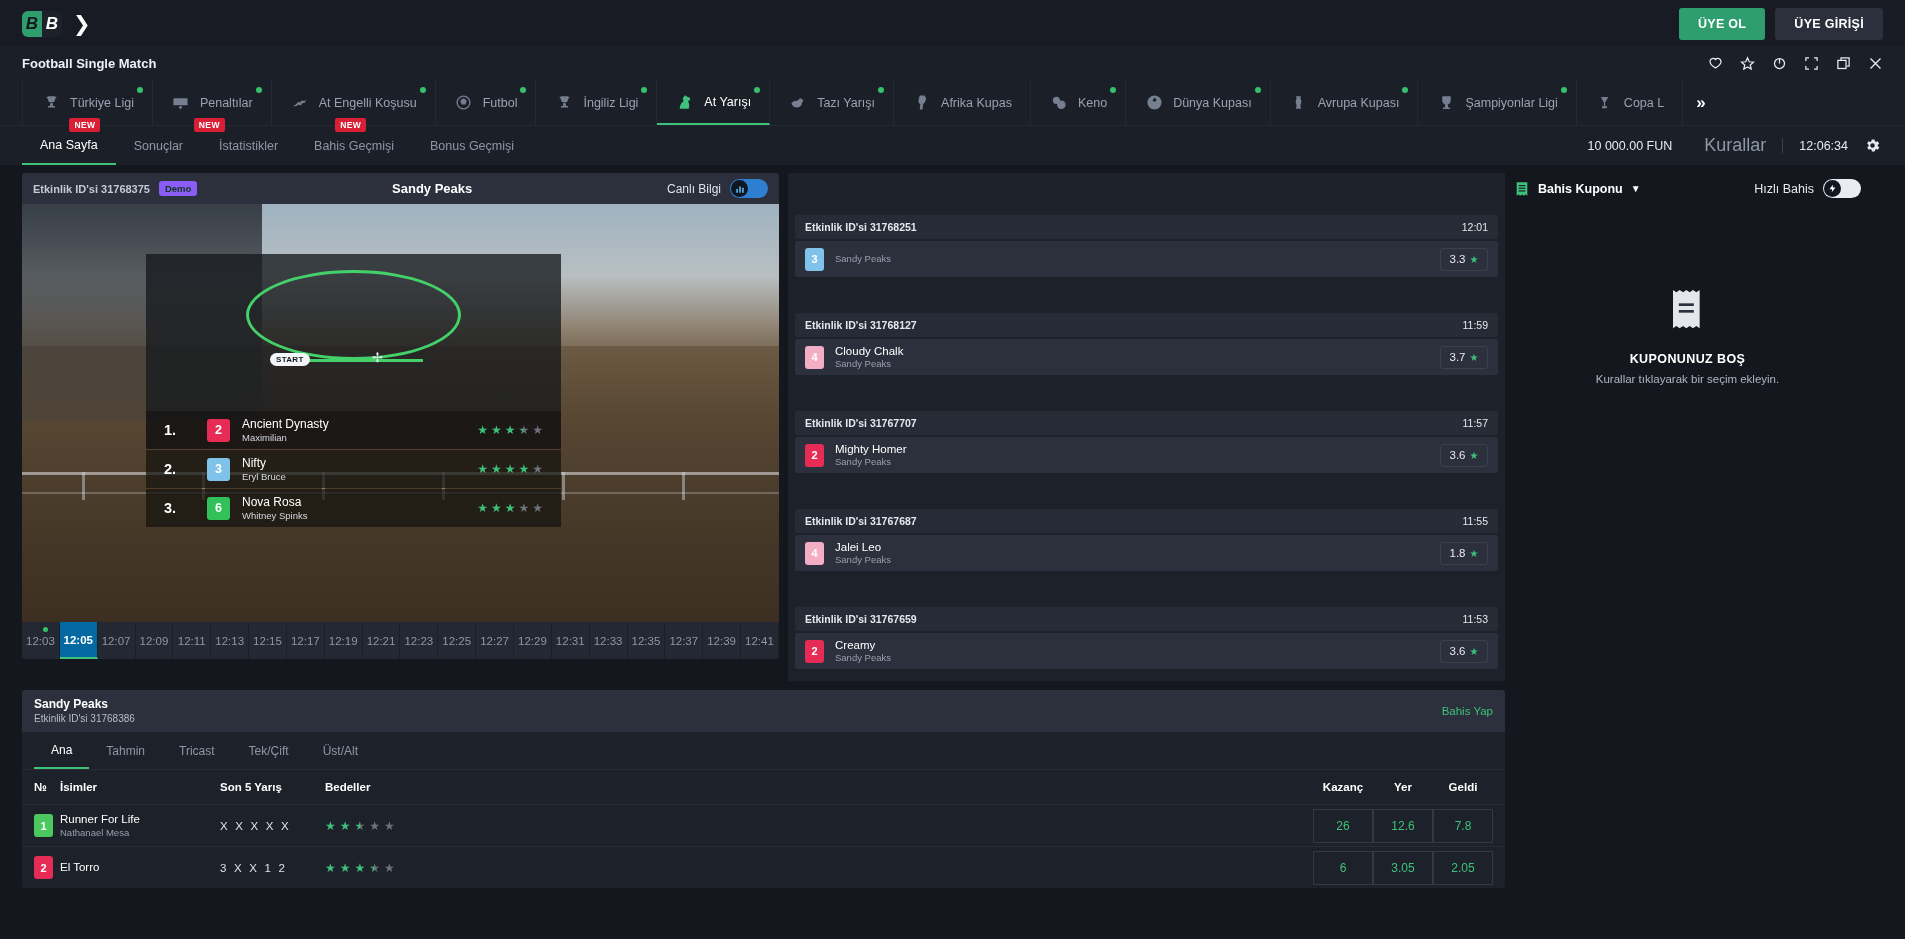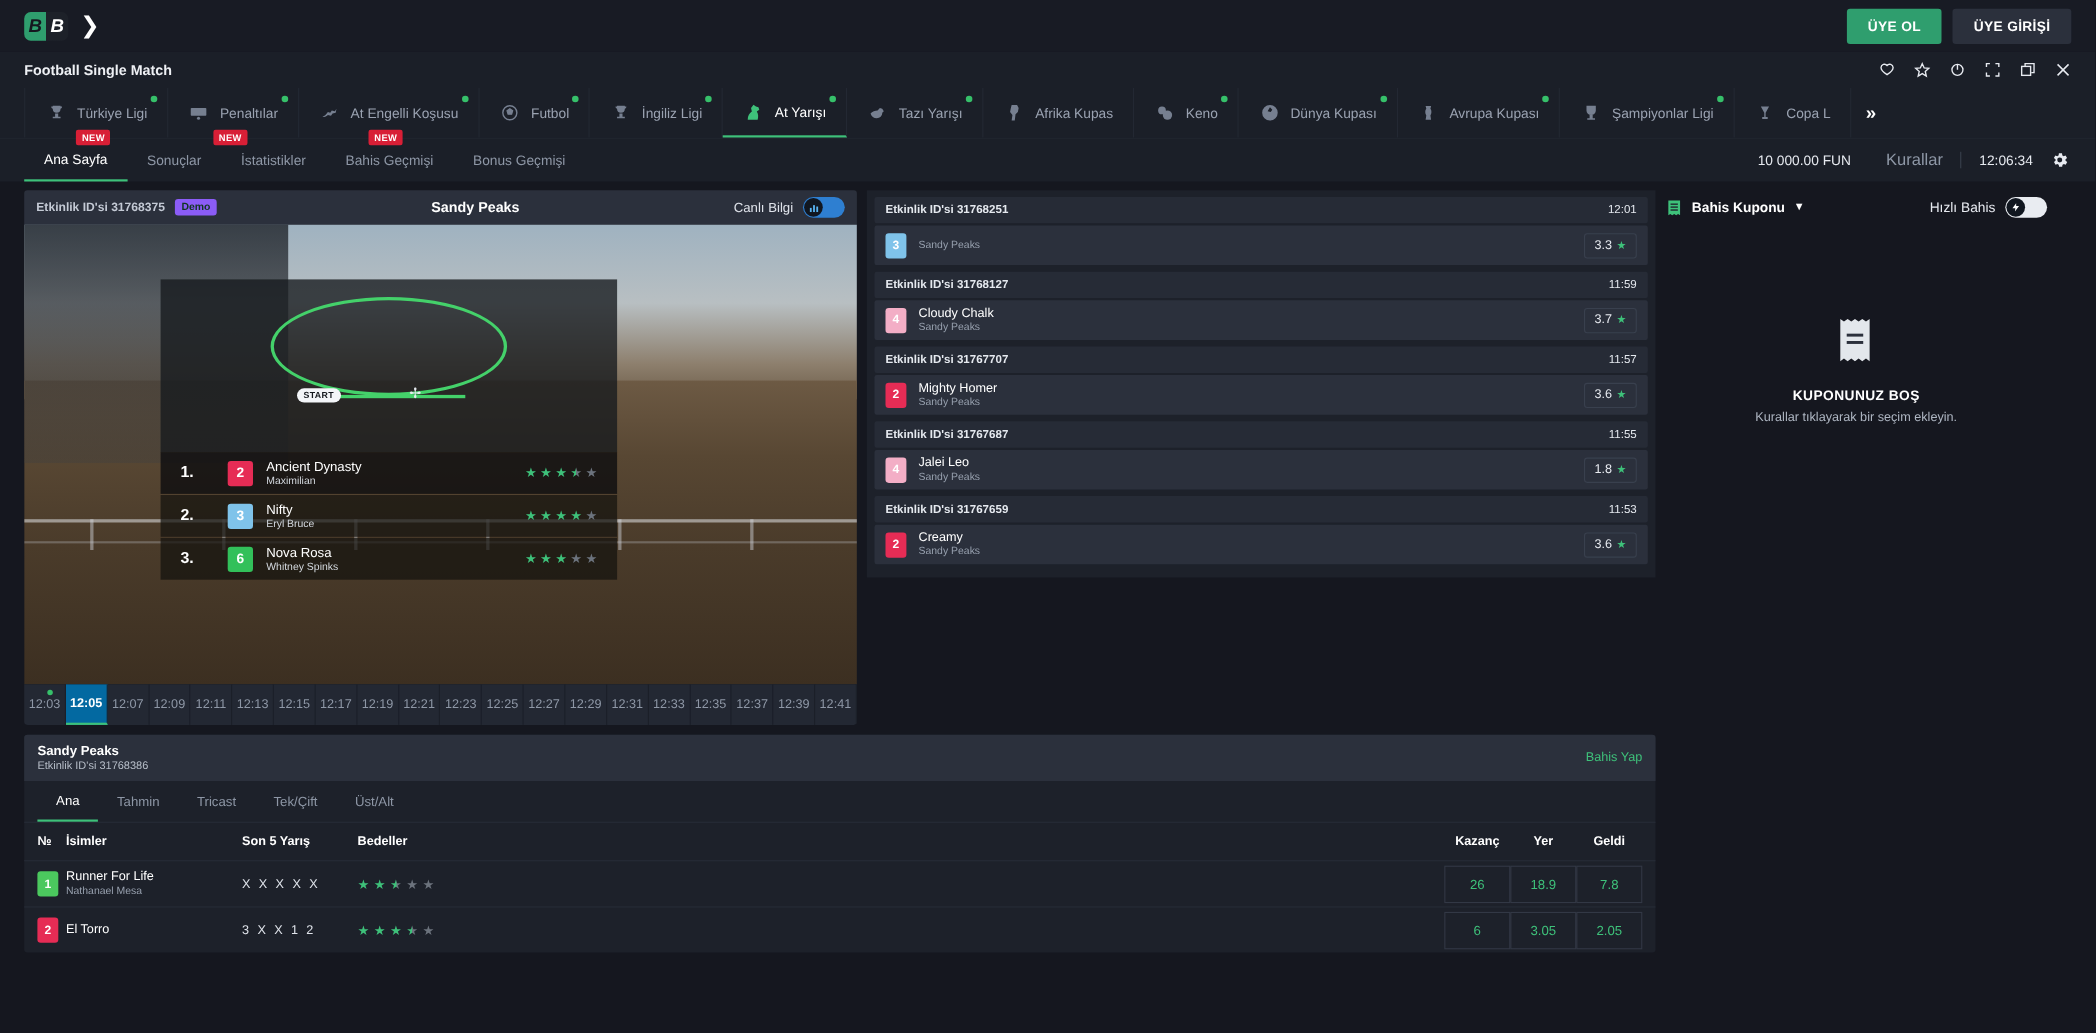--- a/index.html
+++ b/index.html
@@ -85,21 +85,21 @@
     display: flex; align-items: stretch; padding: 0 22px;
   }
   .subnav-item {
     display: flex; align-items: center; padding: 0 18px;
     font-size: 12.5px; color: #8e97a6;
   }
   .subnav-item.active { color: #fff; border-bottom: 2px solid #3ec17a; }
   .subnav-spacer { flex: 1; }
   .subnav-right { display: flex; align-items: center; gap: 0; }
   .balance { font-size: 12.5px; color: #e7eaf0; padding: 0 16px; }
-  .rules { font-size: 15px; color: #8e97a6; padding: 0 16px; }
+  .rules { font-size: 18px; color: #8e97a6; padding: 0 16px; }
   .vdiv { width: 1px; height: 15px; background: #39404e; }
   .clock { font-size: 12.5px; color: #e7eaf0; padding: 0 16px; }
   .gear { color: #e7eaf0; padding-right: 2px; display: flex; align-items: center; }
 
   
   .main { display: flex; height: calc(939px - 47px - 33px - 45px - 40px); }
   .left { width: 1505px; padding: 8px 0 0 22px; }
   .right { width: 378px; padding: 8px 22px 0 9px; }
 
   
@@ -237,21 +237,21 @@
   }
 
   
   .results { flex: 1; }
   .res-head {
     height: 31px; background: #2b303c; border-radius: 3px 3px 0 0;
     display: flex; align-items: center; padding: 0 12px;
     font-size: 12.5px; font-weight: bold; color: #fff;
   }
   .res-body { background: #1d212a; padding: 6px 7px; }
-  .res-group { margin-bottom: 6px; }
+  .res-group { margin-bottom: 6px; margin-top: 36px; }
   .res-gh {
     height: 24px; display: flex; align-items: center; justify-content: space-between;
     background: #262b36; padding: 0 10px; border-radius: 2px;
   }
   .res-gh .eid { font-size: 10.5px; font-weight: bold; color: #e5e9ef; }
   .res-gh .tm { font-size: 10.5px; color: #e5e9ef; }
   .res-item {
     height: 36px; display: flex; align-items: center;
     background: #2b303c; padding: 0 10px; border-radius: 2px; margin-top: 2px;
   }
@@ -823,21 +823,21 @@
             <div class="c-prices">
               <span class="bt-stars">
                 <span class="star on">★</span>
                 <span class="star on">★</span>
                 <span class="star half">★</span>
                 <span class="star off">★</span>
                 <span class="star off">★</span>
               </span>
             </div>
             <div class="bt-oddcell">26</div>
-            <div class="bt-oddcell">18.9</div>
+            <div class="bt-oddcell">12.6</div>
             <div class="bt-oddcell">7.8</div>
           </div>
           <div class="bt-row">
             <div class="c-no">
               <span class="bt-num" style="background:#e62c55">2</span>
             </div>
             <div class="c-name">
               <div class="bt-horse">El Torro</div>
               <div class="bt-jockey"></div>
             </div>

